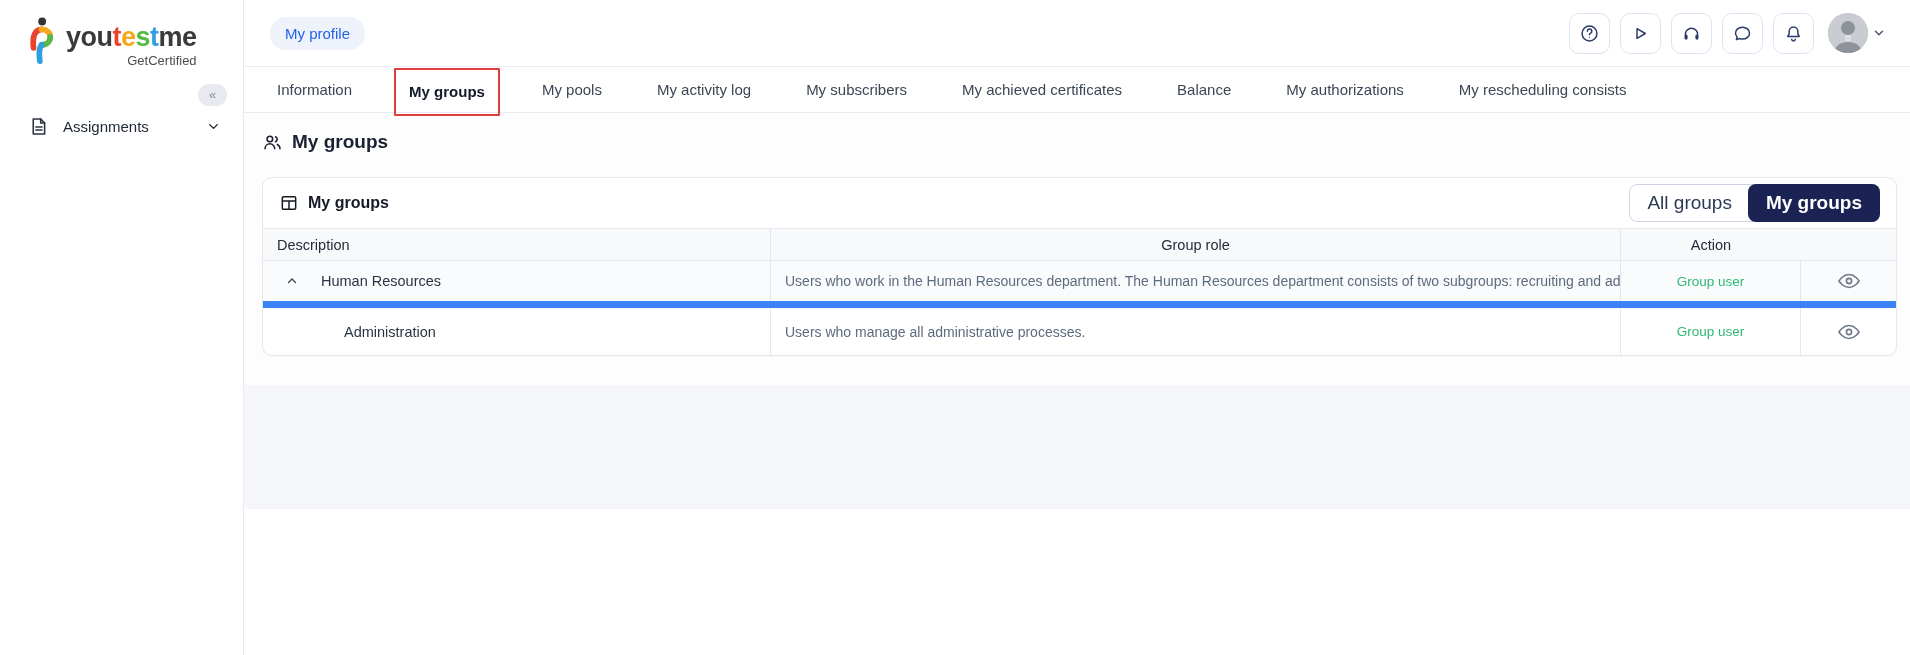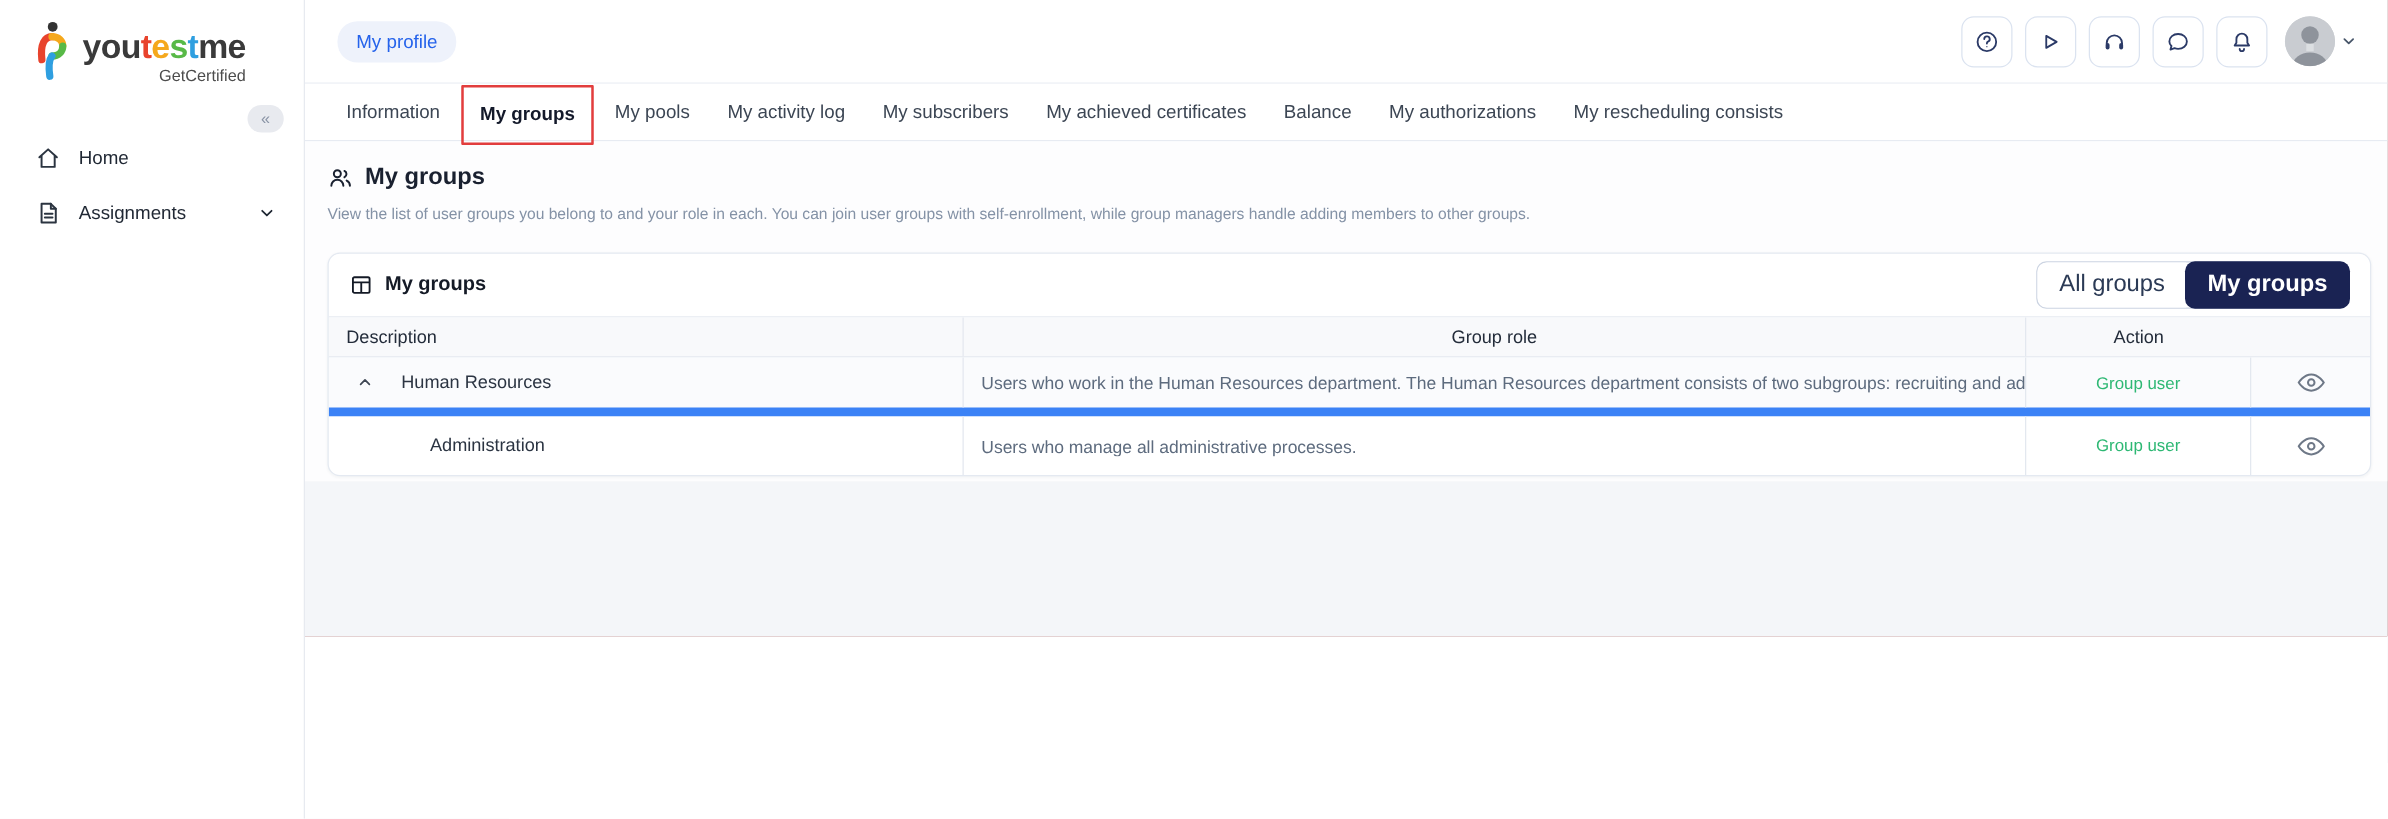--- a/index.html
+++ b/index.html
@@ -59,21 +59,21 @@
   }
   .icon-btn svg { width:21px; height:21px; }
   .avatar-wrap { display:flex; align-items:center; gap:4px; margin-left:4px; cursor:pointer; }
   .avatar { width:40px; height:40px; border-radius:50%; overflow:hidden; background:#c6cad0; position:relative; }
   .avatar svg { width:40px; height:40px; display:block; }
   .avatar-chev { width:14px; height:14px; color:#475569; }
 
   
   .tabsrow {
     height:46px; background:#fff; border-bottom:1px solid #e7ebf2;
-    display:flex; align-items:center; padding-left:18px; flex:0 0 46px;
+    display:flex; align-items:center; padding-left:18px; flex:0 0 46px;gap:25px;
   }
   .tab {
     font-size:15px; color:#3c4654; margin:0 15px; cursor:pointer; white-space:nowrap;
     background:none; border:none; font-family:inherit; padding:0;
   }
   .tab.active {
     font-weight:bold; color:#13192a;
     border:2px solid #e23d3d; border-radius:1px;
     height:48px; display:flex; align-items:center; padding:0 13px;
     margin:0 2px; position:relative; top:2px; z-index:2; background:transparent;
@@ -148,28 +148,20 @@
         <div class="logo-sub">GetCertified</div>
       </div>
     </div>
 
     <button class="collapse-btn">«</button>
 
     <nav class="side-nav">
       <div class="side-item">
         <span class="s-icon">
           <svg viewBox="0 0 24 24" fill="none" stroke="currentColor" stroke-width="1.8" stroke-linecap="round" stroke-linejoin="round">
-            <path d="M4 11.2 L12 4 L20 11.2 M6 9.6 V20 H18 V9.6"></path>
-          </svg>
-        </span>
-        <span class="s-label">Home</span>
-      </div>
-      <div class="side-item">
-        <span class="s-icon">
-          <svg viewBox="0 0 24 24" fill="none" stroke="currentColor" stroke-width="1.8" stroke-linecap="round" stroke-linejoin="round">
             <path d="M6 3.5 H14.5 L19 8 V20.5 H6 Z"></path>
             <path d="M14.5 3.5 V8 H19"></path>
             <path d="M9 12.5 H16 M9 16 H16"></path>
           </svg>
         </span>
         <span class="s-label">Assignments</span>
         <span class="s-chev">
           <svg viewBox="0 0 24 24" fill="none" stroke="currentColor" stroke-width="2.2" stroke-linecap="round" stroke-linejoin="round">
             <polyline points="6 9 12 15 18 9"></polyline>
           </svg>
@@ -246,21 +238,20 @@
     <div class="tab-content">
       <div class="page-title-row">
         <svg viewBox="0 0 24 24" fill="none" stroke="currentColor" stroke-width="1.8" stroke-linecap="round">
           <circle cx="9" cy="8" r="3.2"></circle>
           <path d="M3.5 19 a5.5 5.5 0 0 1 11 0"></path>
           <path d="M15.5 5.4 a3.2 3.2 0 0 1 0 5.8"></path>
           <path d="M17.5 14.2 a5.5 5.2 0 0 1 3 4.8"></path>
         </svg>
         <h1 class="page-title">My groups</h1>
       </div>
-      <p class="page-desc">View the list of user groups you belong to and your role in each. You can join user groups with self-enrollment, while group managers handle adding members to other groups.</p>
 
       <section class="card">
         <div class="card-head">
           <div class="card-title-wrap">
             <svg viewBox="0 0 24 24" fill="none" stroke="currentColor" stroke-width="1.8" stroke-linejoin="round">
               <rect x="4" y="4.5" width="16" height="15" rx="1.5"></rect>
               <path d="M4 9.5 H20 M12 9.5 V19.5"></path>
             </svg>
             <span class="card-title">My groups</span>
           </div>

